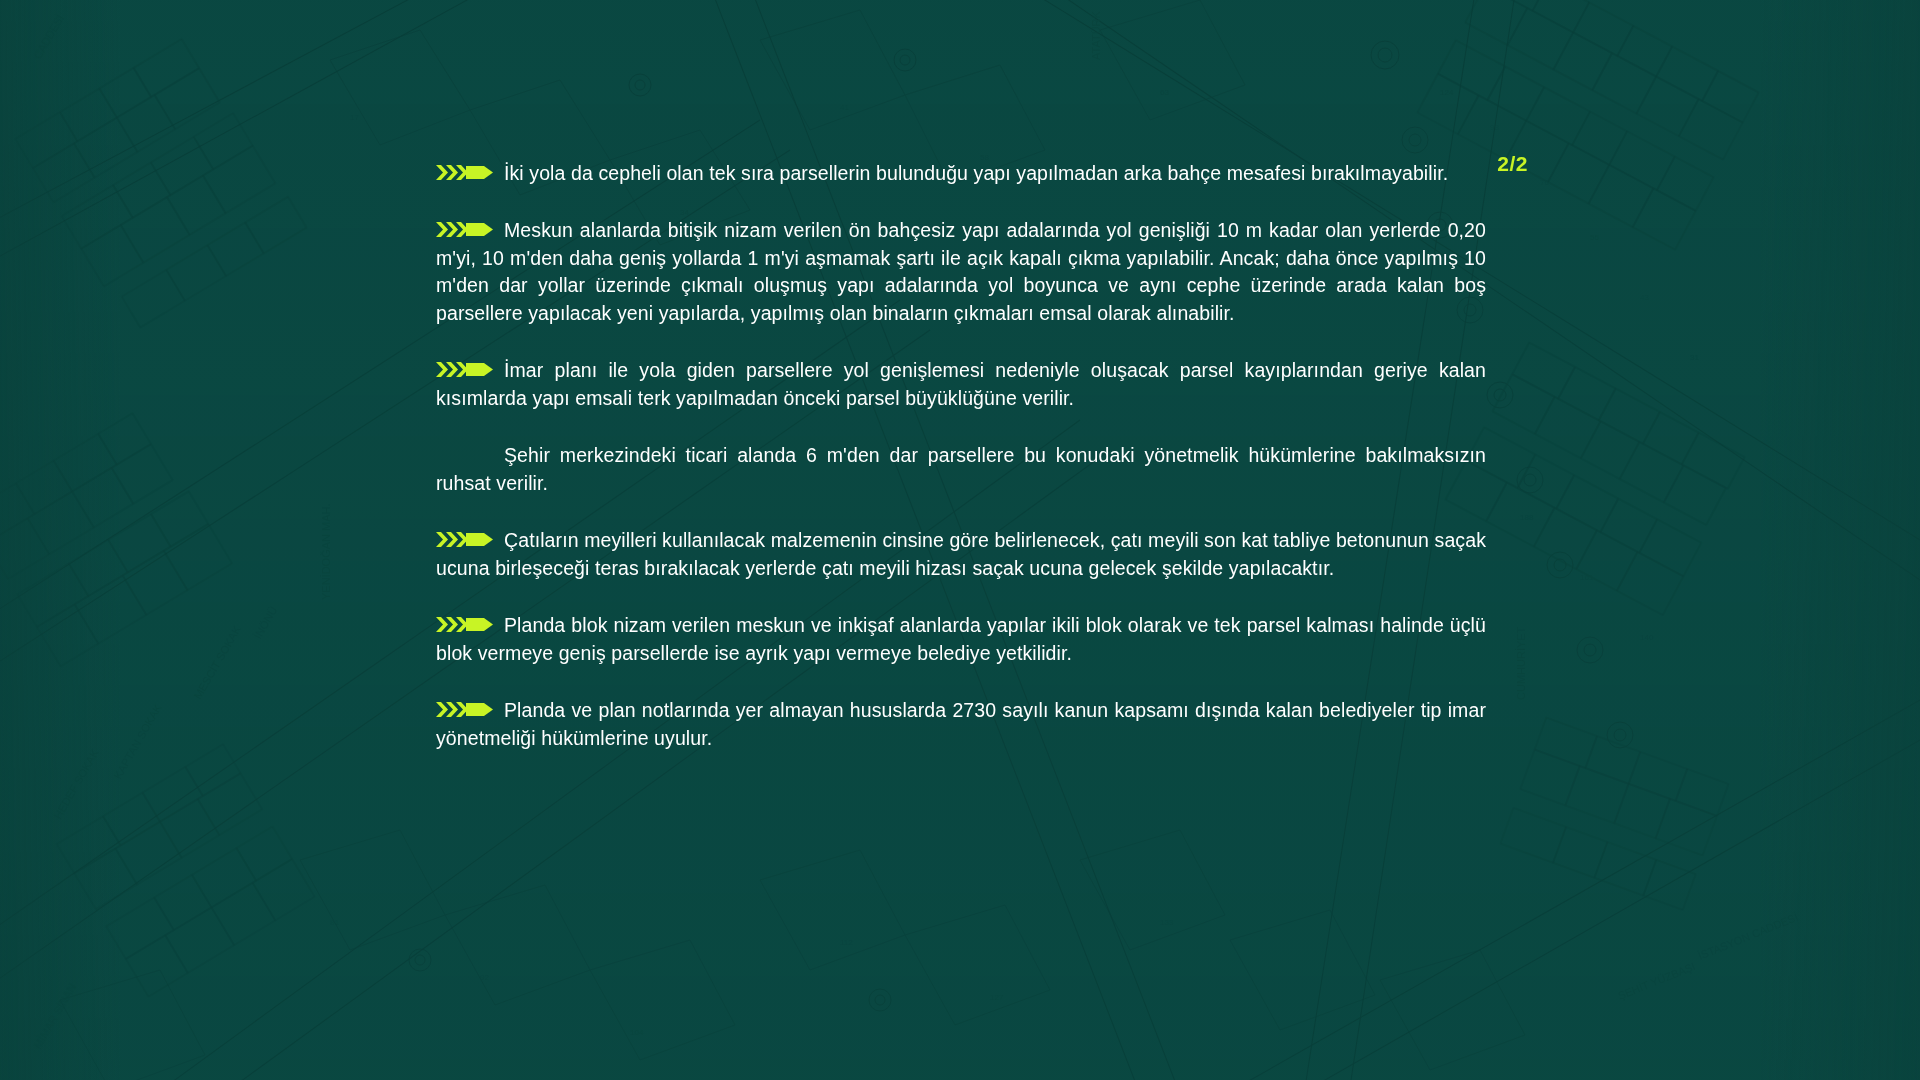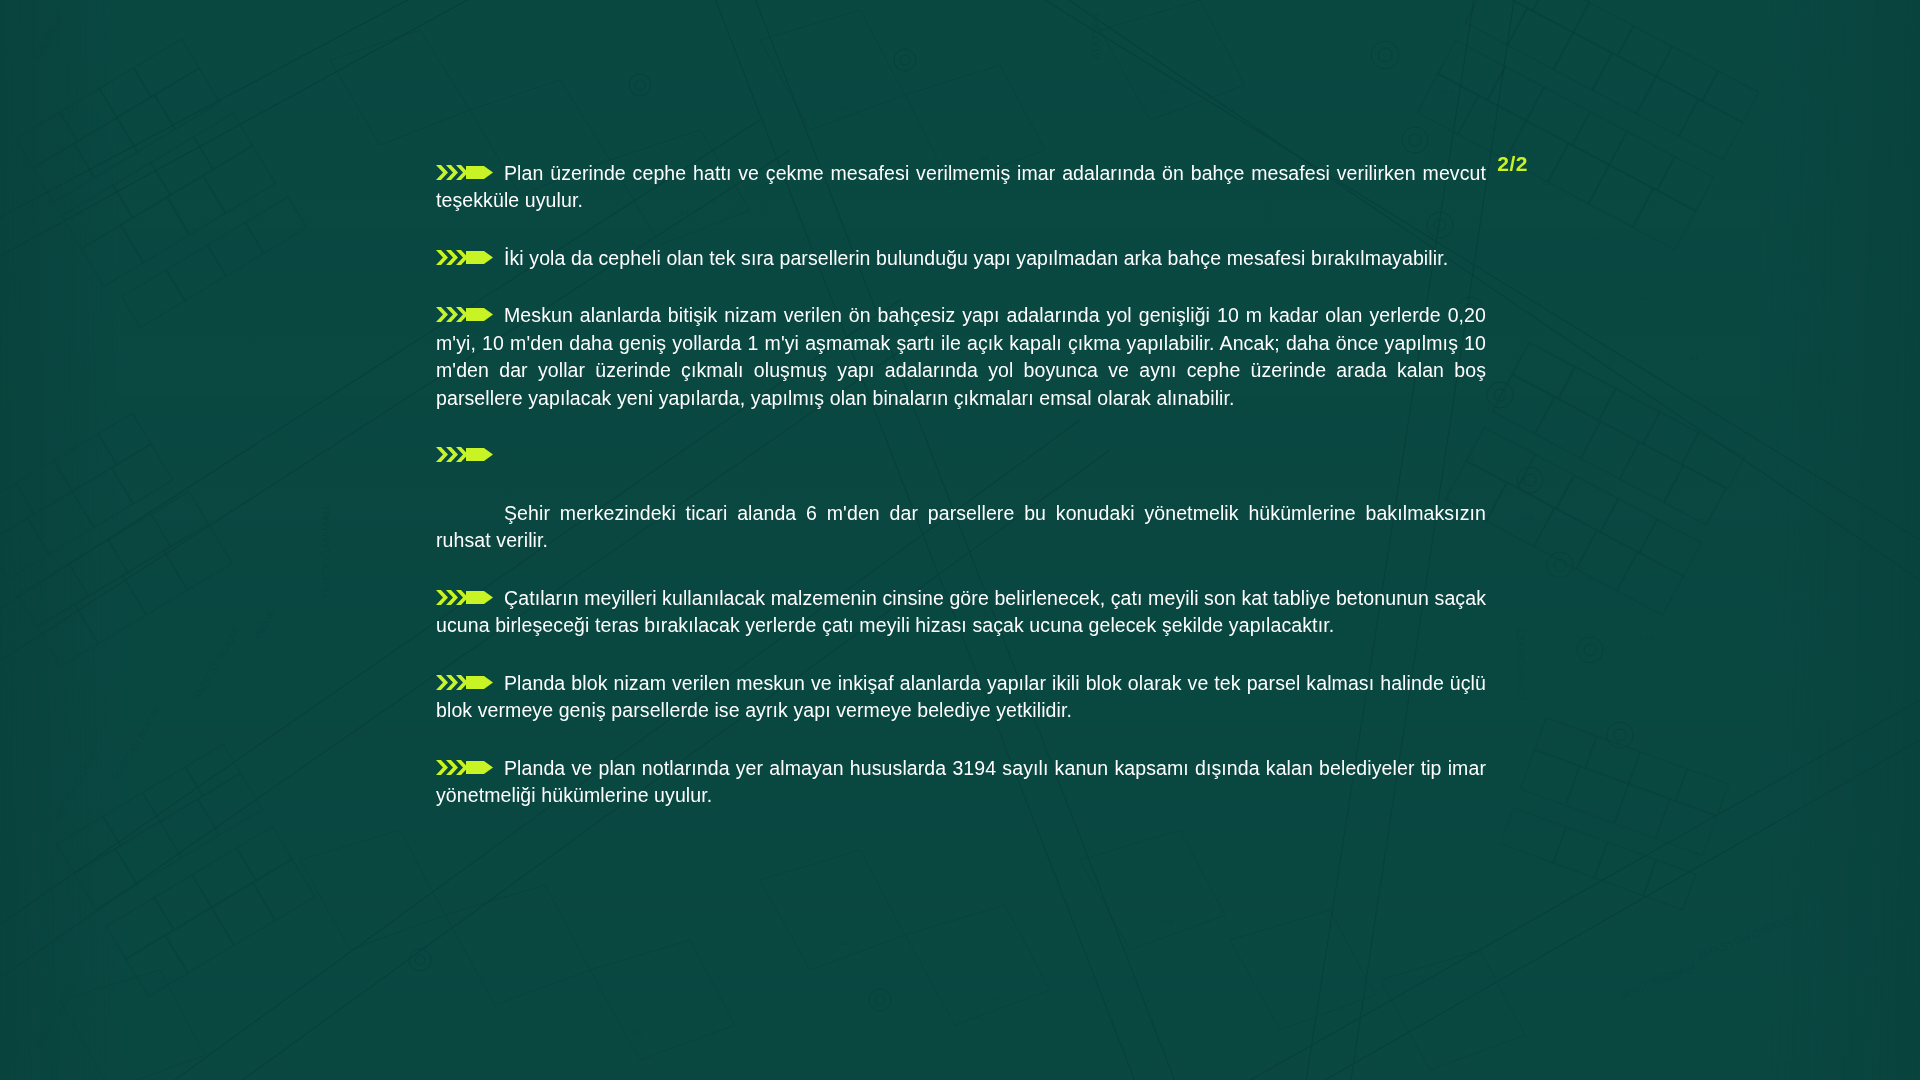--- a/index.html
+++ b/index.html
@@ -339,30 +339,20 @@
     </g>
   </svg>
   <div id="map-tint"></div>
   <div id="side-fade-left"></div>
   <div id="side-fade-right"></div>
 
   <div id="page-number">2/2</div>
 
   <div id="content">
 
-    <p class="para">
-      <span class="bullet">
-        <svg width="58" height="17" viewBox="0 0 58 17">
-          <path d="M0 1 L7 8.5 L0 16 L5 16 L12 8.5 L5 1 Z" fill="#c8f425"></path>
-          <path d="M10 1 L17 8.5 L10 16 L15 16 L22 8.5 L15 1 Z" fill="#c8f425"></path>
-          <path d="M20 1 L27 8.5 L20 16 L25 16 L32 8.5 L25 1 Z" fill="#c8f425"></path>
-          <path d="M30 2 L48 2 L57 8.5 L48 15 L30 15 Z" fill="#c8f425"></path>
-        </svg>
-      </span><span class="ptext">Plan üzerinde cephe hattı ve çekme mesafesi verilmemiş imar adalarında ön bahçe mesafesi verilirken mevcut teşekküle uyulur.</span>
-    </p>
 
     <p class="para">
       <span class="bullet">
         <svg width="58" height="17" viewBox="0 0 58 17">
           <path d="M0 1 L7 8.5 L0 16 L5 16 L12 8.5 L5 1 Z" fill="#c8f425"></path>
           <path d="M10 1 L17 8.5 L10 16 L15 16 L22 8.5 L15 1 Z" fill="#c8f425"></path>
           <path d="M20 1 L27 8.5 L20 16 L25 16 L32 8.5 L25 1 Z" fill="#c8f425"></path>
           <path d="M30 2 L48 2 L57 8.5 L48 15 L30 15 Z" fill="#c8f425"></path>
         </svg>
       </span><span class="ptext">İki yola da cepheli olan tek sıra parsellerin bulunduğu yapı yapılmadan arka bahçe mesafesi bırakılmayabilir.</span>
@@ -380,21 +370,21 @@
     </p>
 
     <p class="para">
       <span class="bullet">
         <svg width="58" height="17" viewBox="0 0 58 17">
           <path d="M0 1 L7 8.5 L0 16 L5 16 L12 8.5 L5 1 Z" fill="#c8f425"></path>
           <path d="M10 1 L17 8.5 L10 16 L15 16 L22 8.5 L15 1 Z" fill="#c8f425"></path>
           <path d="M20 1 L27 8.5 L20 16 L25 16 L32 8.5 L25 1 Z" fill="#c8f425"></path>
           <path d="M30 2 L48 2 L57 8.5 L48 15 L30 15 Z" fill="#c8f425"></path>
         </svg>
-      </span>
+      </span><span class="ptext">İmar planı ile yola giden parsellere yol genişlemesi nedeniyle oluşacak parsel kayıplarından geriye kalan kısımlarda yapı emsali terk yapılmadan önceki parsel büyüklüğüne verilir.</span>
     </p>
 
     <p class="para">
       <span class="indent-spacer"></span><span class="ptext">Şehir merkezindeki ticari alanda 6 m'den dar parsellere bu konudaki yönetmelik hükümlerine bakılmaksızın ruhsat verilir.</span>
     </p>
 
     <p class="para">
       <span class="bullet">
         <svg width="58" height="17" viewBox="0 0 58 17">
           <path d="M0 1 L7 8.5 L0 16 L5 16 L12 8.5 L5 1 Z" fill="#c8f425"></path>
@@ -417,17 +407,17 @@
     </p>
 
     <p class="para">
       <span class="bullet">
         <svg width="58" height="17" viewBox="0 0 58 17">
           <path d="M0 1 L7 8.5 L0 16 L5 16 L12 8.5 L5 1 Z" fill="#c8f425"></path>
           <path d="M10 1 L17 8.5 L10 16 L15 16 L22 8.5 L15 1 Z" fill="#c8f425"></path>
           <path d="M20 1 L27 8.5 L20 16 L25 16 L32 8.5 L25 1 Z" fill="#c8f425"></path>
           <path d="M30 2 L48 2 L57 8.5 L48 15 L30 15 Z" fill="#c8f425"></path>
         </svg>
-      </span><span class="ptext">Planda ve plan notlarında yer almayan hususlarda 3194 sayılı kanun kapsamı dışında kalan belediyeler tip imar yönetmeliği hükümlerine uyulur.</span>
+      </span><span class="ptext">Planda ve plan notlarında yer almayan hususlarda 2730 sayılı kanun kapsamı dışında kalan belediyeler tip imar yönetmeliği hükümlerine uyulur.</span>
     </p>
 
   </div>
 </div>
 
 </body></html>

